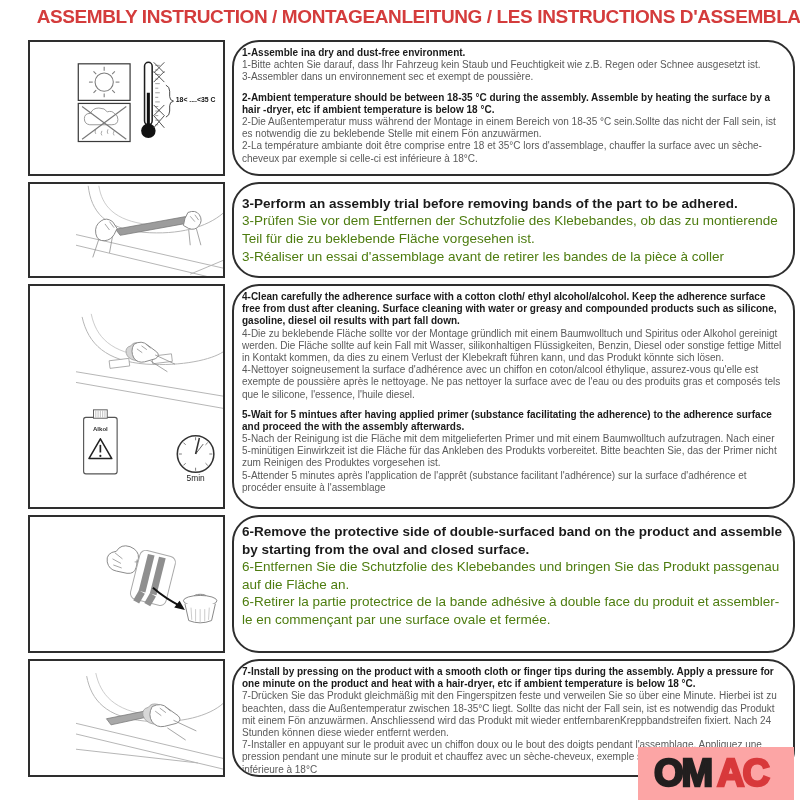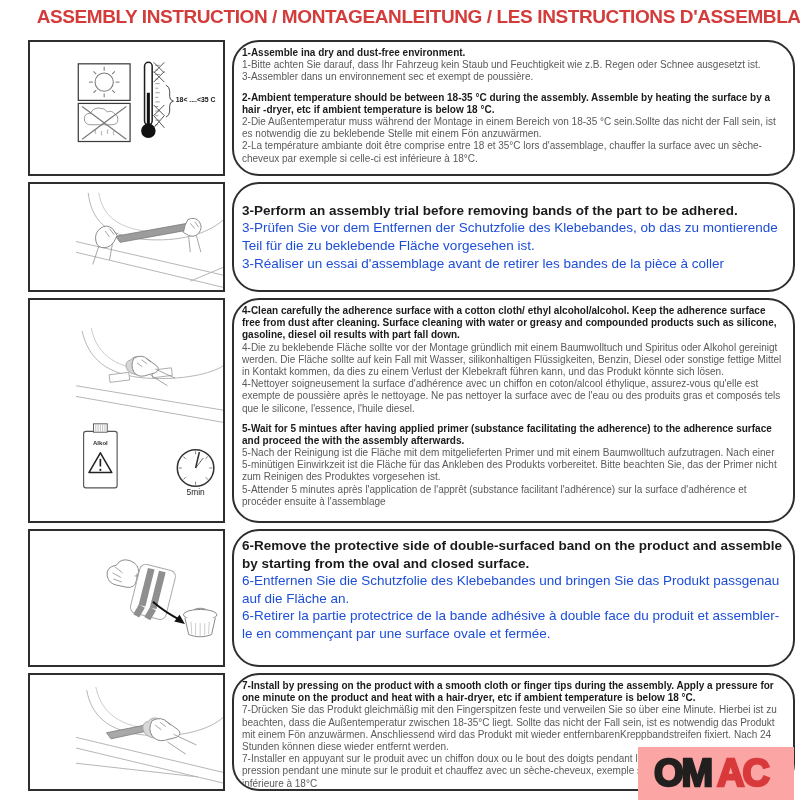--- a/index.html
+++ b/index.html
@@ -10,23 +10,23 @@
   .title{
     position:absolute;top:6px;left:0;width:100%;text-align:center;
     color:#d43c3c;font-weight:bold;font-size:19px;letter-spacing:-0.4px;white-space:nowrap;margin-left:32px;
   }
   .table{position:absolute;top:40px;left:28px;right:5px;display:flex;flex-direction:column;gap:6px;}
   .row{display:flex;gap:7px;}
   .cell{border:2px solid #2e2e2e;background:#fff;box-sizing:border-box;}
   .illus{flex:0 0 197px;width:197px;overflow:hidden;padding-left:46px;}
   .illus svg{width:100%;height:100%;display:block;}
   .txt{flex:1;padding:5px 8px;overflow:hidden;border-radius:27px;}
-  .r1{height:136px}.r2{height:110px}.r3{height:225px}.r4{height:138px}.r5{height:118px}
+  .r1{height:136px}.r2{height:96px}.r3{height:225px}.r4{height:138px}.r5{height:118px}
   .small p{font-size:10px;line-height:1.22;margin:0;color:#5a5a5a;}
-  .large p{font-size:13.5px;line-height:1.3;margin:0;color:#1d4ed8;}
+  .large p{font-size:13.5px;line-height:1.3;margin:0;color:#4d7c0f;}
   .txt p.en{color:#1b1b1b;font-weight:bold;}
   .sec + .sec{margin-top:8px;}
   .r2 .txt{display:flex;flex-direction:column;justify-content:center;}
   .r4 .txt{padding-top:6px;}
   .logo{
     position:absolute;top:747px;right:6px;background:#fca5a5;padding:2px 0 2px 16px;
   }
   .ibox{fill:none;stroke:#3a3a3a;stroke-width:1.6;}
   .carline{fill:none;stroke:#b5b5b5;stroke-width:1.3;}
   .handline{fill:#fff;stroke:#8a8a8a;stroke-width:1.3;}

